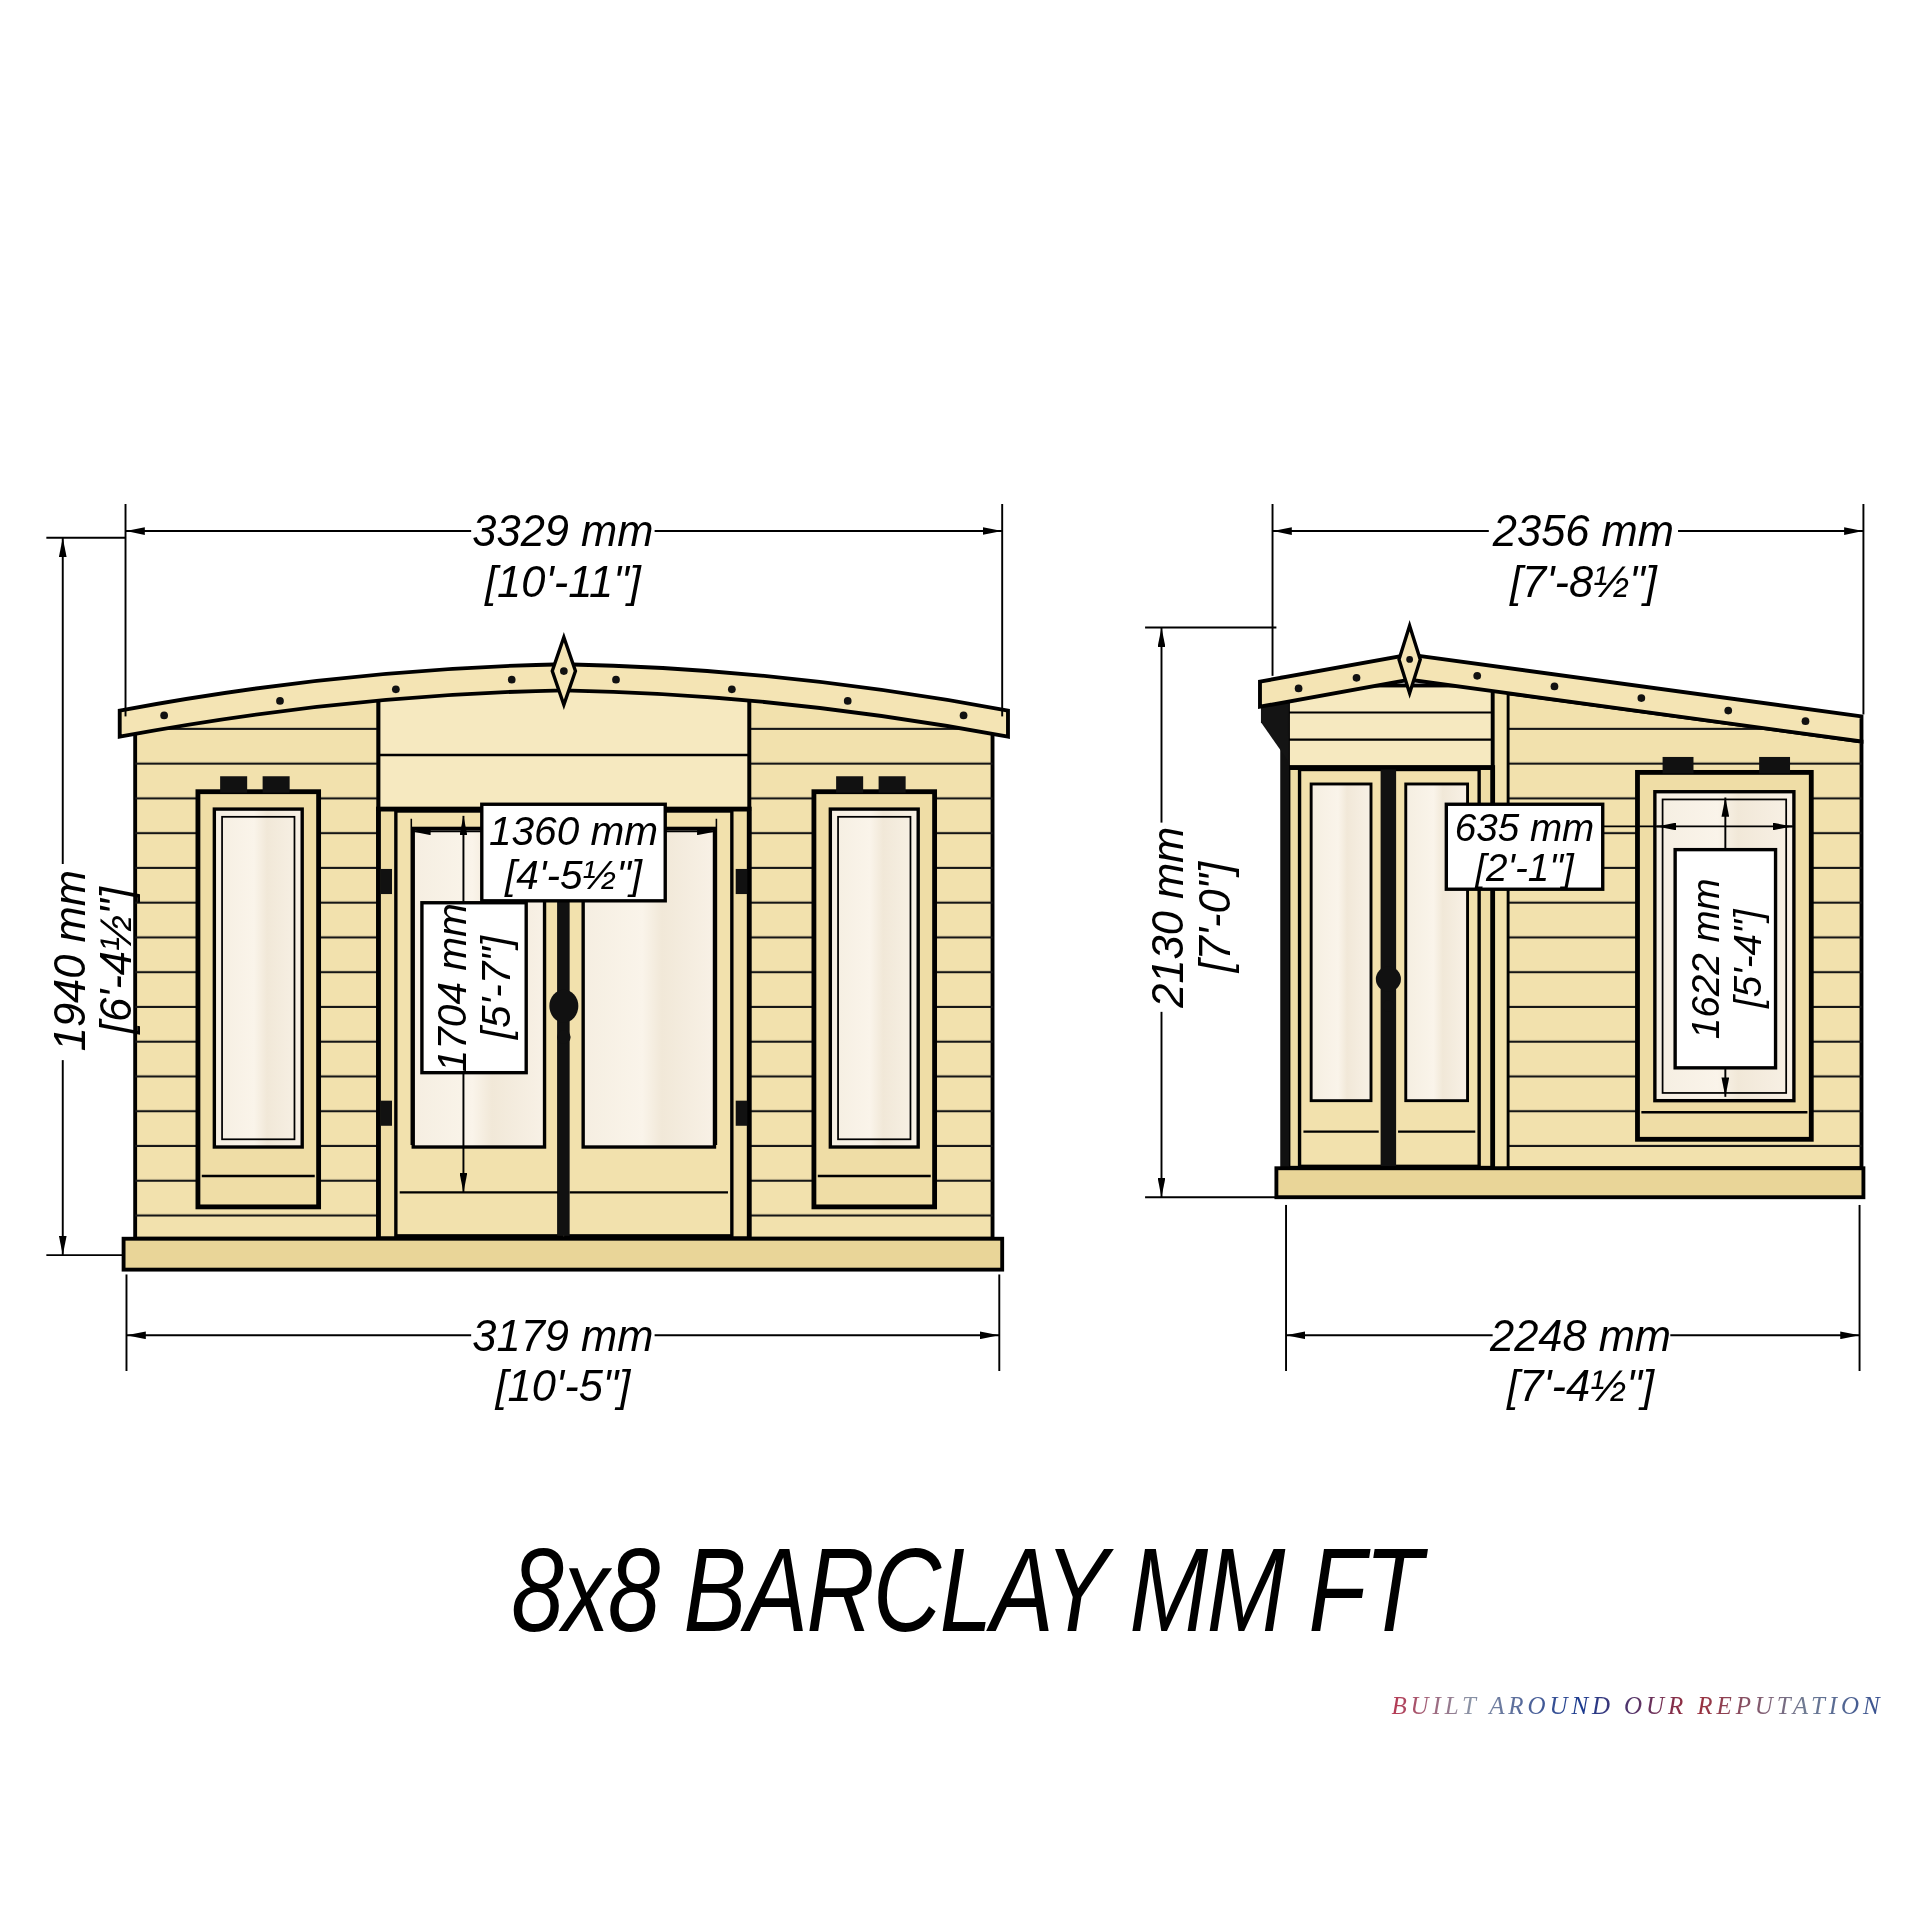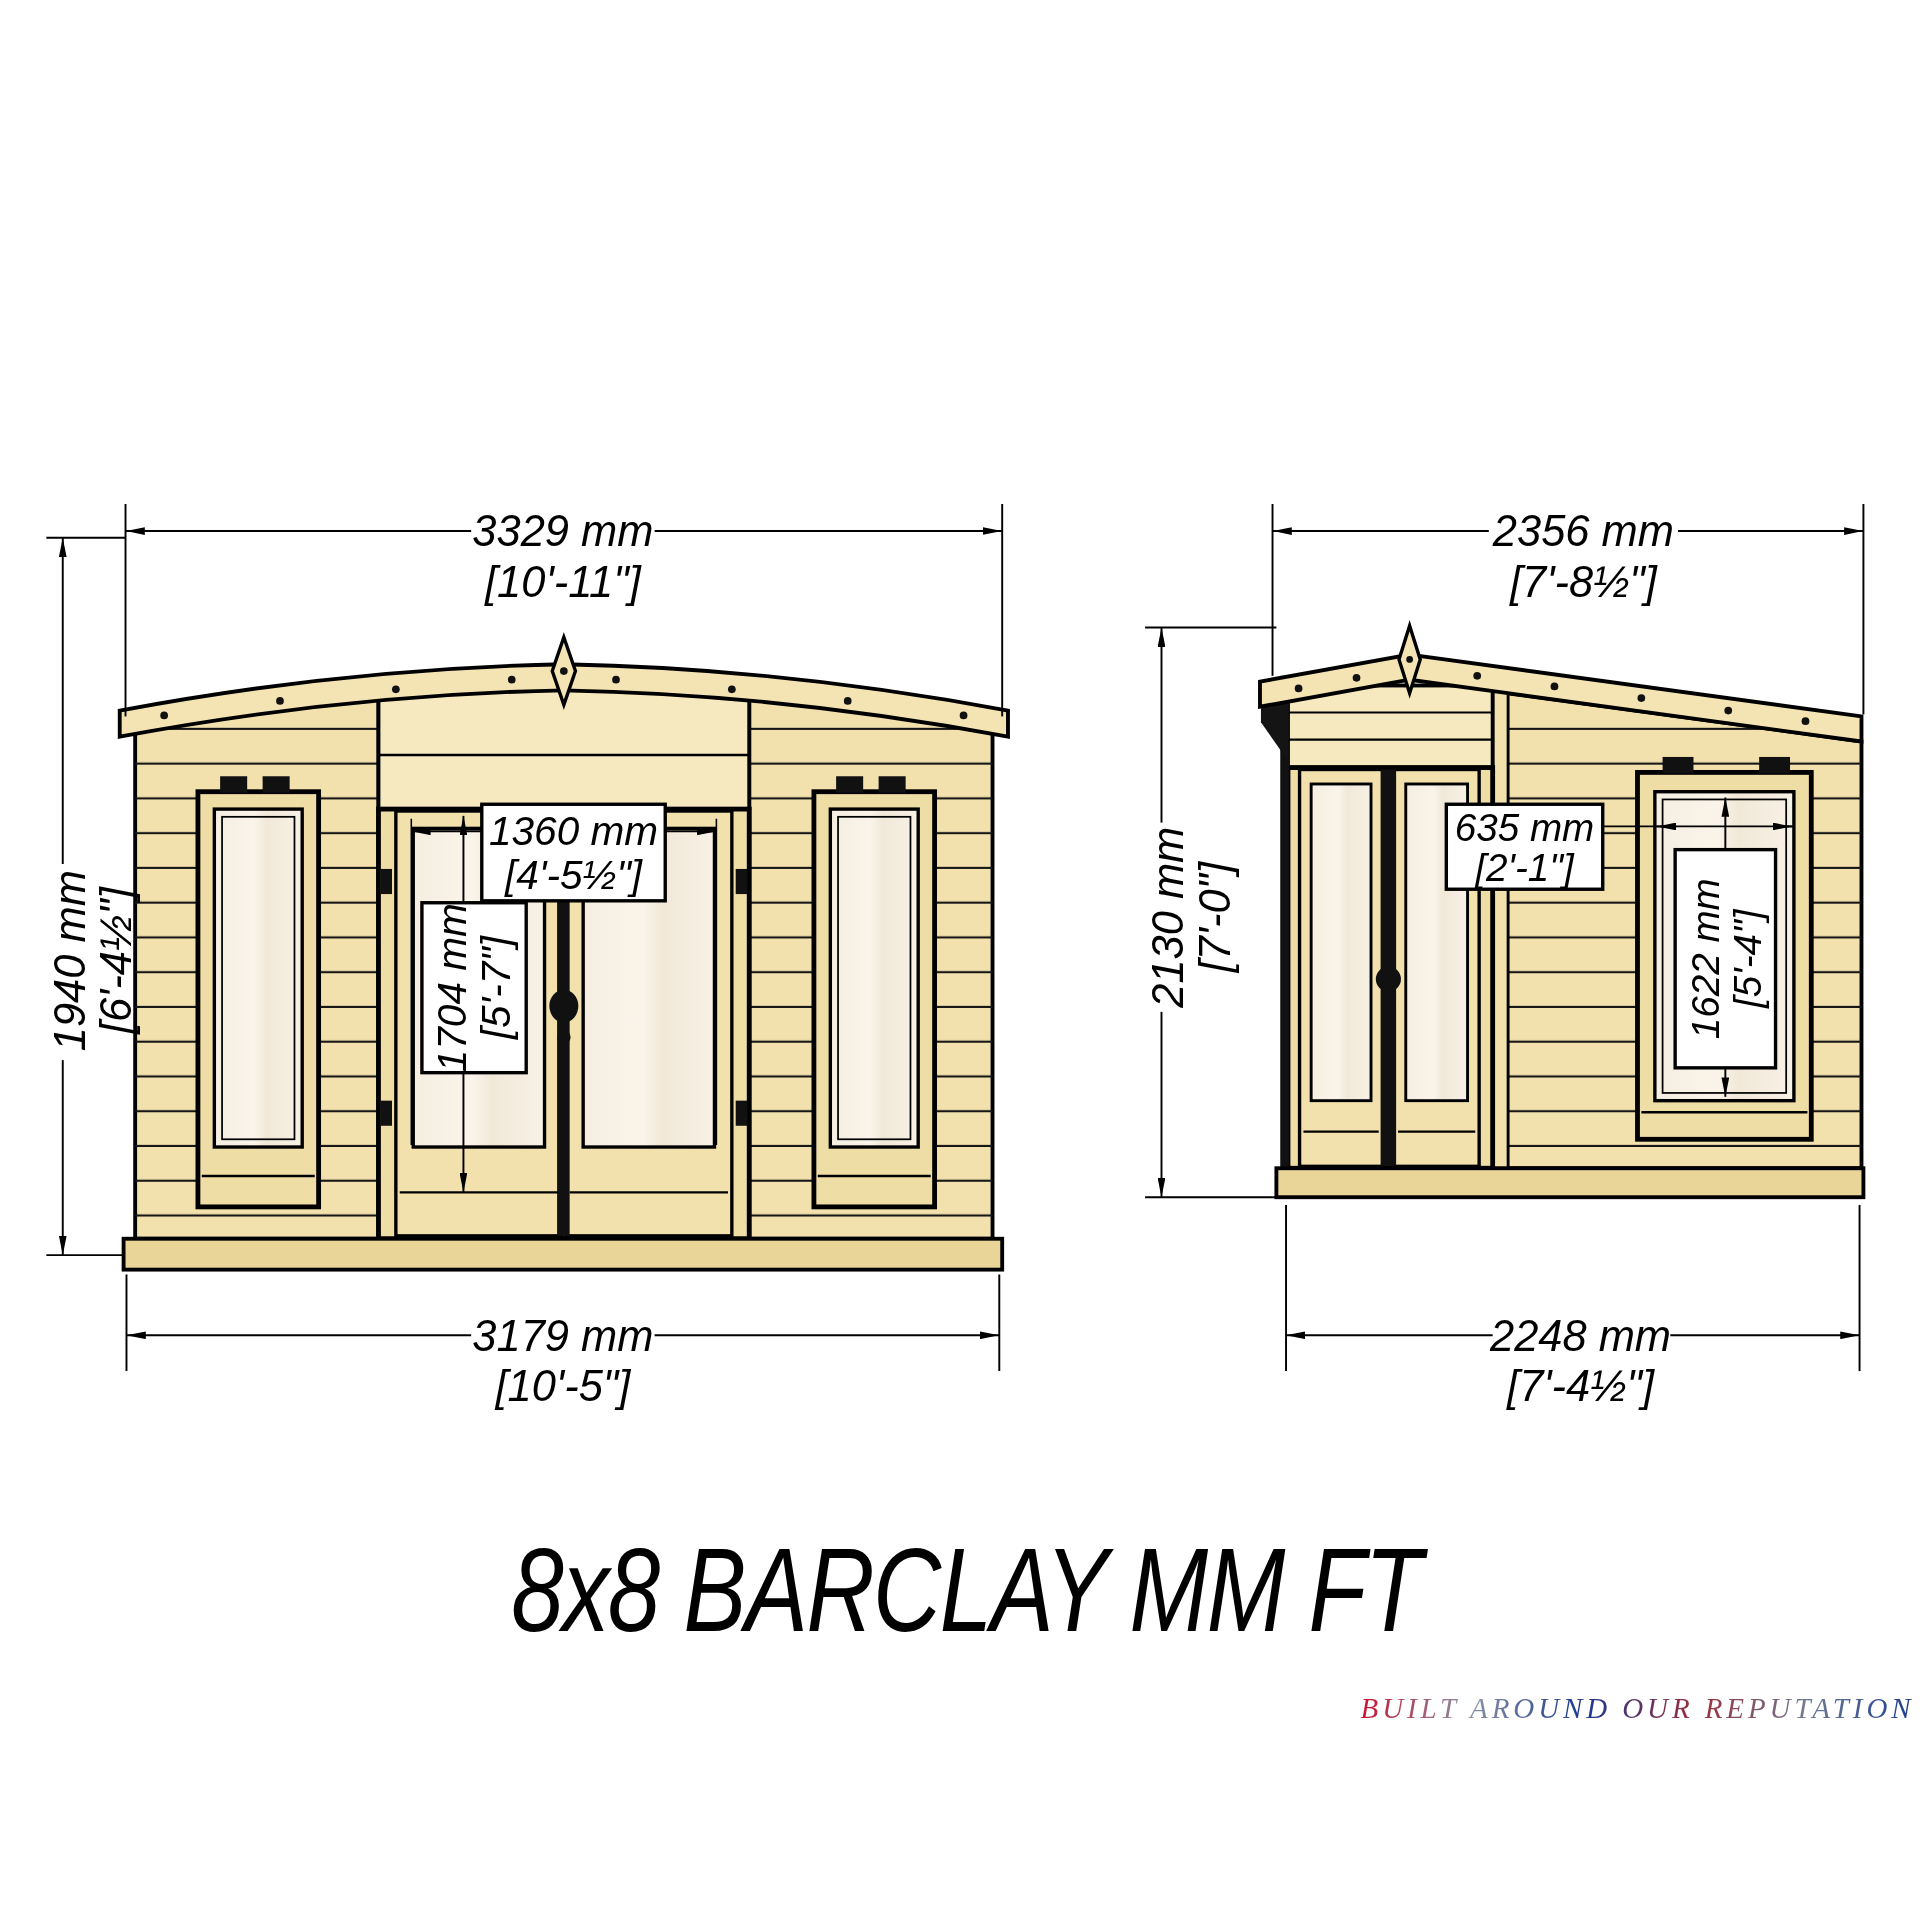--- a/index.html
+++ b/index.html
@@ -11,21 +11,21 @@
          transform-origin:center;white-space:nowrap;font-size:118px;color:#000;
          font-family:"Liberation Sans",sans-serif;font-weight:400;letter-spacing:-1.9px;}
   .logo{position:absolute;right:13.5px;top:1688px;width:560px;text-align:center;}
   .logo-shire{font-family:"Liberation Serif",serif;font-size:166px;line-height:0.95;
         font-weight:500;letter-spacing:1.9px;white-space:nowrap;
         background:linear-gradient(108deg,#b30f2f 0%,#e9edf3 9%,#c8102e 18%,#f5f7fa 27%,
           #1a3a8f 35%,#d8dee9 44%,#e03a4e 53%,#f0f2f6 62%,#c8102e 70%,#23469e 80%,
           #d23046 90%,#1a3a8f 100%);
         -webkit-background-clip:text;background-clip:text;color:transparent;}
   .logo-shire .tall{font-size:1.22em;}
-  .logo-tagline{margin-top:3.9px;font-family:"Liberation Serif",serif;font-size:29px;
+  .logo-tagline{margin-top:3.9px;font-family:"Liberation Serif",serif;font-size:25px;
         letter-spacing:3.9px;white-space:nowrap;font-weight:500;
         background:linear-gradient(90deg,#c8102e 0%,#8a93a5 20%,#1a3a8f 40%,#9b2c3a 60%,
           #6f7c94 80%,#1a3a8f 100%);
         -webkit-background-clip:text;background-clip:text;color:transparent;}
 </style>
 </head>
 <body>
 
 <div class="page">
 

